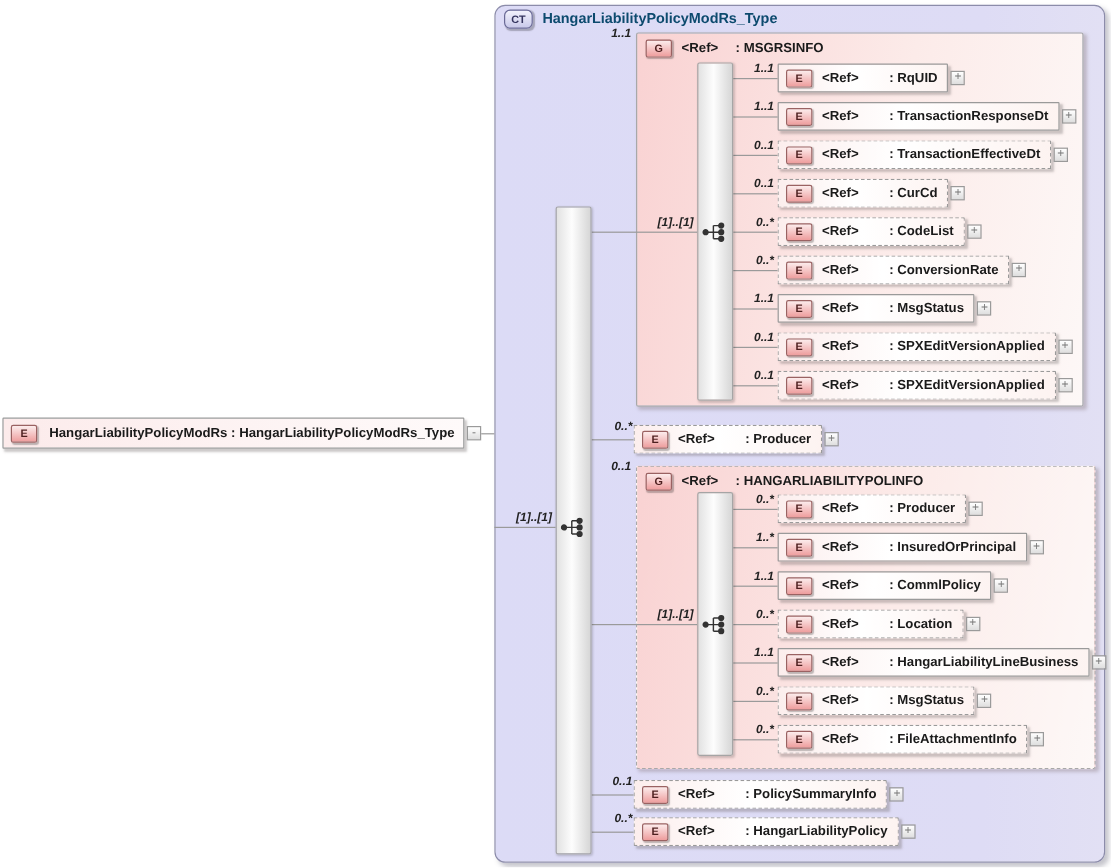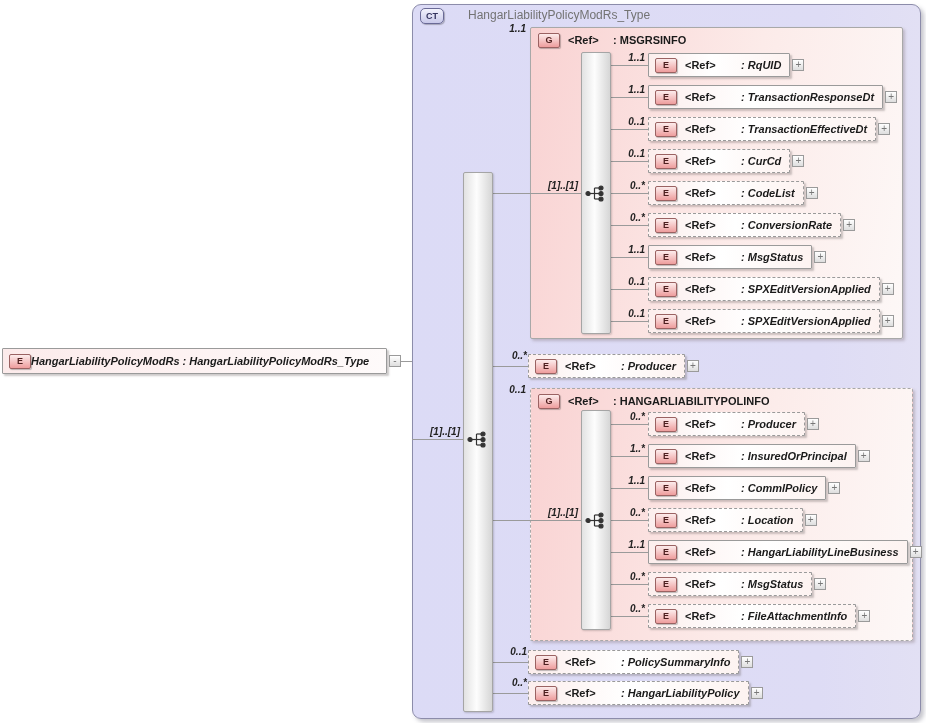--- a/index.html
+++ b/index.html
@@ -9,21 +9,21 @@
   }
   
   .ct-container{
     position:absolute;left:412px;top:4px;width:509px;height:715px;
     background:linear-gradient(to right,#dcdbf6,#dedcf5 80%,#e2e0f4);
     border:1px solid #8c8caa;border-radius:9px;
     box-shadow:3px 3px 4px rgba(90,90,110,0.35);
     box-sizing:border-box;
   }
   .ct-header{position:absolute;left:420px;top:8px;display:flex;align-items:flex-start;}
-  .ct-title{margin-left:24px;font-size:12px;font-weight:normal;color:#737373;}
+  .ct-title{margin-left:8px;font-size:12px;font-weight:bold;color:#0c4a6e;}
   
   .badge{
     display:inline-flex;flex:none;align-items:center;justify-content:center;
     width:20px;height:13px;border:1px solid #9a6262;border-radius:2px;
     background:linear-gradient(to bottom,#fcecec,#ee9d9d);
     font-size:9px;font-weight:bold;color:#4d1f1f;
     box-shadow:1px 1px 1px rgba(0,0,0,0.25);
   }
   .ct-badge{
     width:22px;height:14px;border:1px solid #6a6a96;border-radius:5px;
@@ -44,21 +44,21 @@
   .el-row{position:absolute;display:flex;align-items:center;height:24px;}
   .el-box{
     display:flex;align-items:center;height:24px;box-sizing:border-box;
     border:1px solid #9a9a9a;border-radius:1px;
     background:linear-gradient(to right,#fceeed,#ffffff 45%,#fdf3f1);
     box-shadow:2px 2px 2px rgba(110,100,100,0.35);
     padding:0 8px 0 6px;
   }
   .el-box.optional{border-style:dashed;}
   .eref{margin-left:8px;width:56px;font-size:11px;font-weight:bold;}
-  .ename{font-size:11px;font-weight:bold;white-space:pre;font-style:italic;}
+  .ename{font-size:11px;font-weight:bold;white-space:pre;}
   .root-box{width:385px;background:linear-gradient(to right,#fcebeb,#fefafa);}
   .root-row{position:absolute;left:2px;top:348px;display:flex;align-items:center;height:26px;}
   .root-row .el-box{height:26px;}
   
   .plus{
     flex:none;margin-left:2px;width:12px;height:12px;box-sizing:border-box;
     border:1px solid #9a9a9a;background:linear-gradient(to bottom,#ffffff,#dedede);
     color:#777;font-size:10px;line-height:10px;text-align:center;font-weight:normal;
   }
   
@@ -82,21 +82,21 @@
 
   <div class="ct-container"></div>
   <div class="ct-header">
     <span class="badge ct-badge">CT</span>
     <span class="ct-title">HangarLiabilityPolicyModRs_Type</span>
   </div>
 
   <div class="root-row">
     <div class="el-box root-box">
       <span class="badge">E</span>
-      <span class="ename" style="">HangarLiabilityPolicyModRs : HangarLiabilityPolicyModRs_Type</span>
+      <span class="ename" style="margin-left:10px;">HangarLiabilityPolicyModRs : HangarLiabilityPolicyModRs_Type</span>
     </div>
     <div class="plus">-</div>
   </div>
 
 <div class="group-box" style="left: 530px; top: 27px; width: 373px; height: 312px;"></div>
     <div class="group-box optional" style="left: 530px; top: 388px; width: 383px; height: 253px;"></div>
     <div class="hline" style="left: 401px; top: 361px; width: 11px;"></div>
     <div class="hline" style="left: 412px; top: 439px; width: 51px;"></div>
     <div class="hline" style="left: 493px; top: 193px; width: 88px;"></div>
     <div class="hline" style="left: 611px; top: 65px; width: 37px;"></div>

